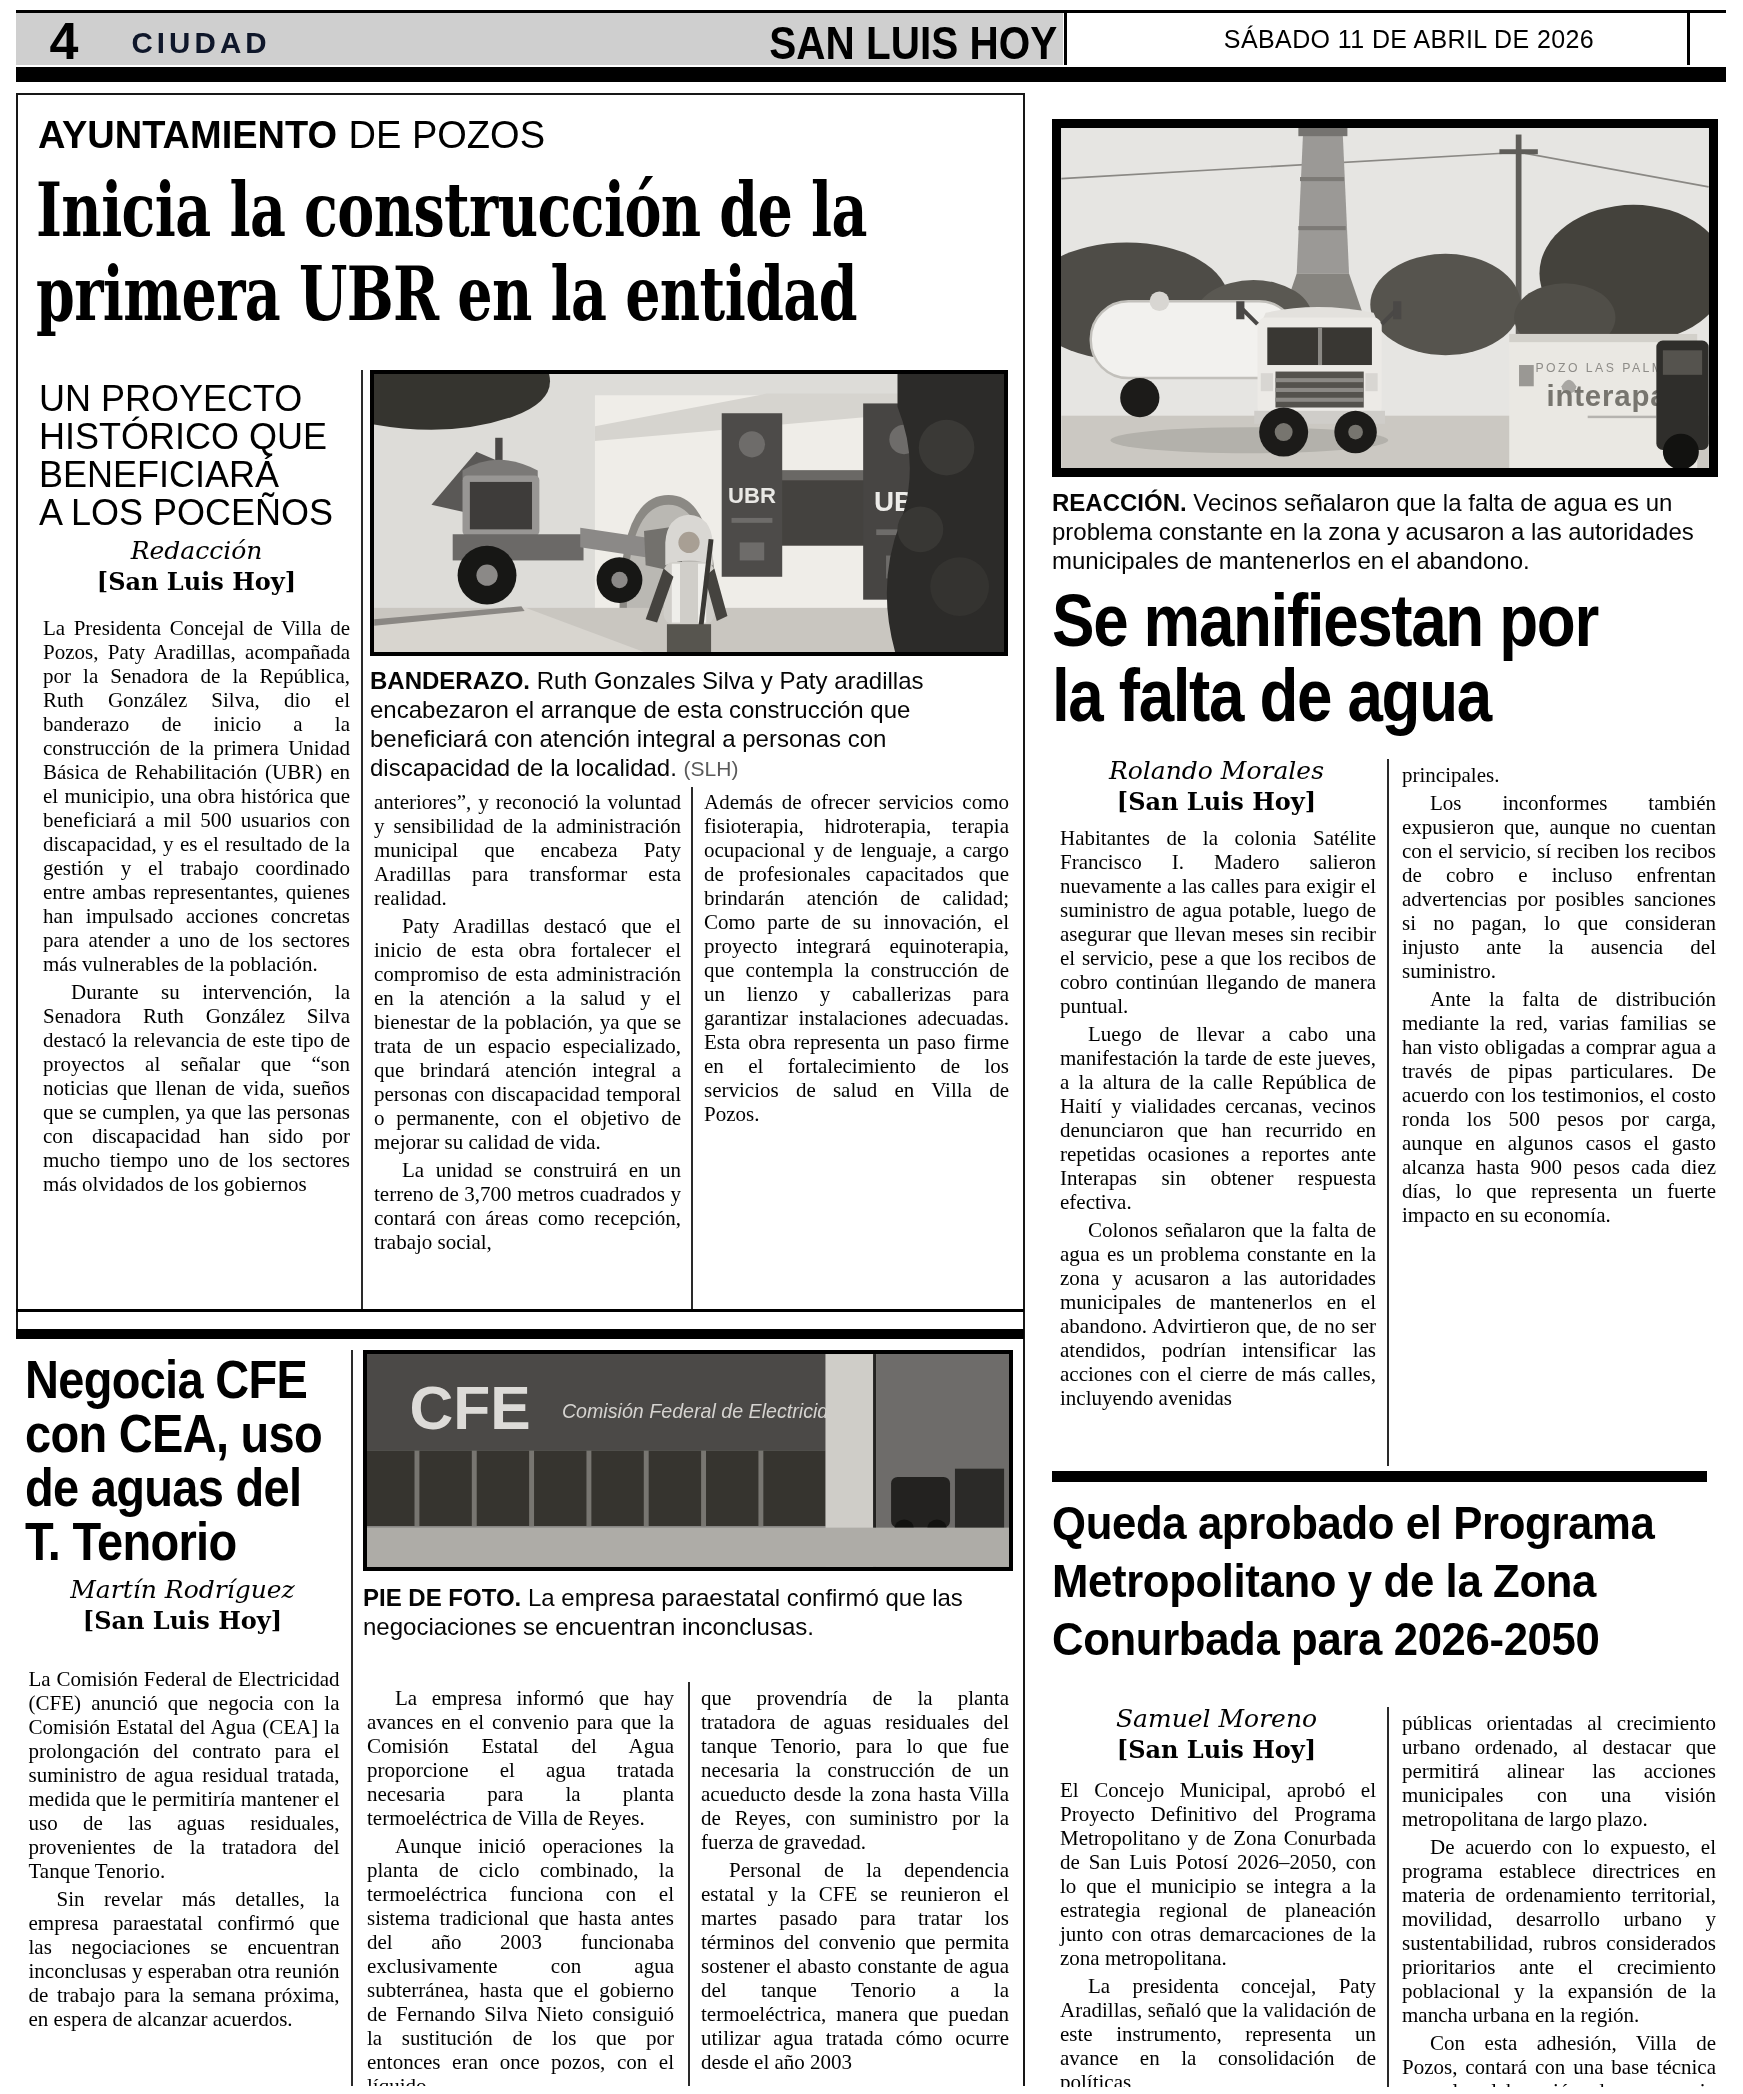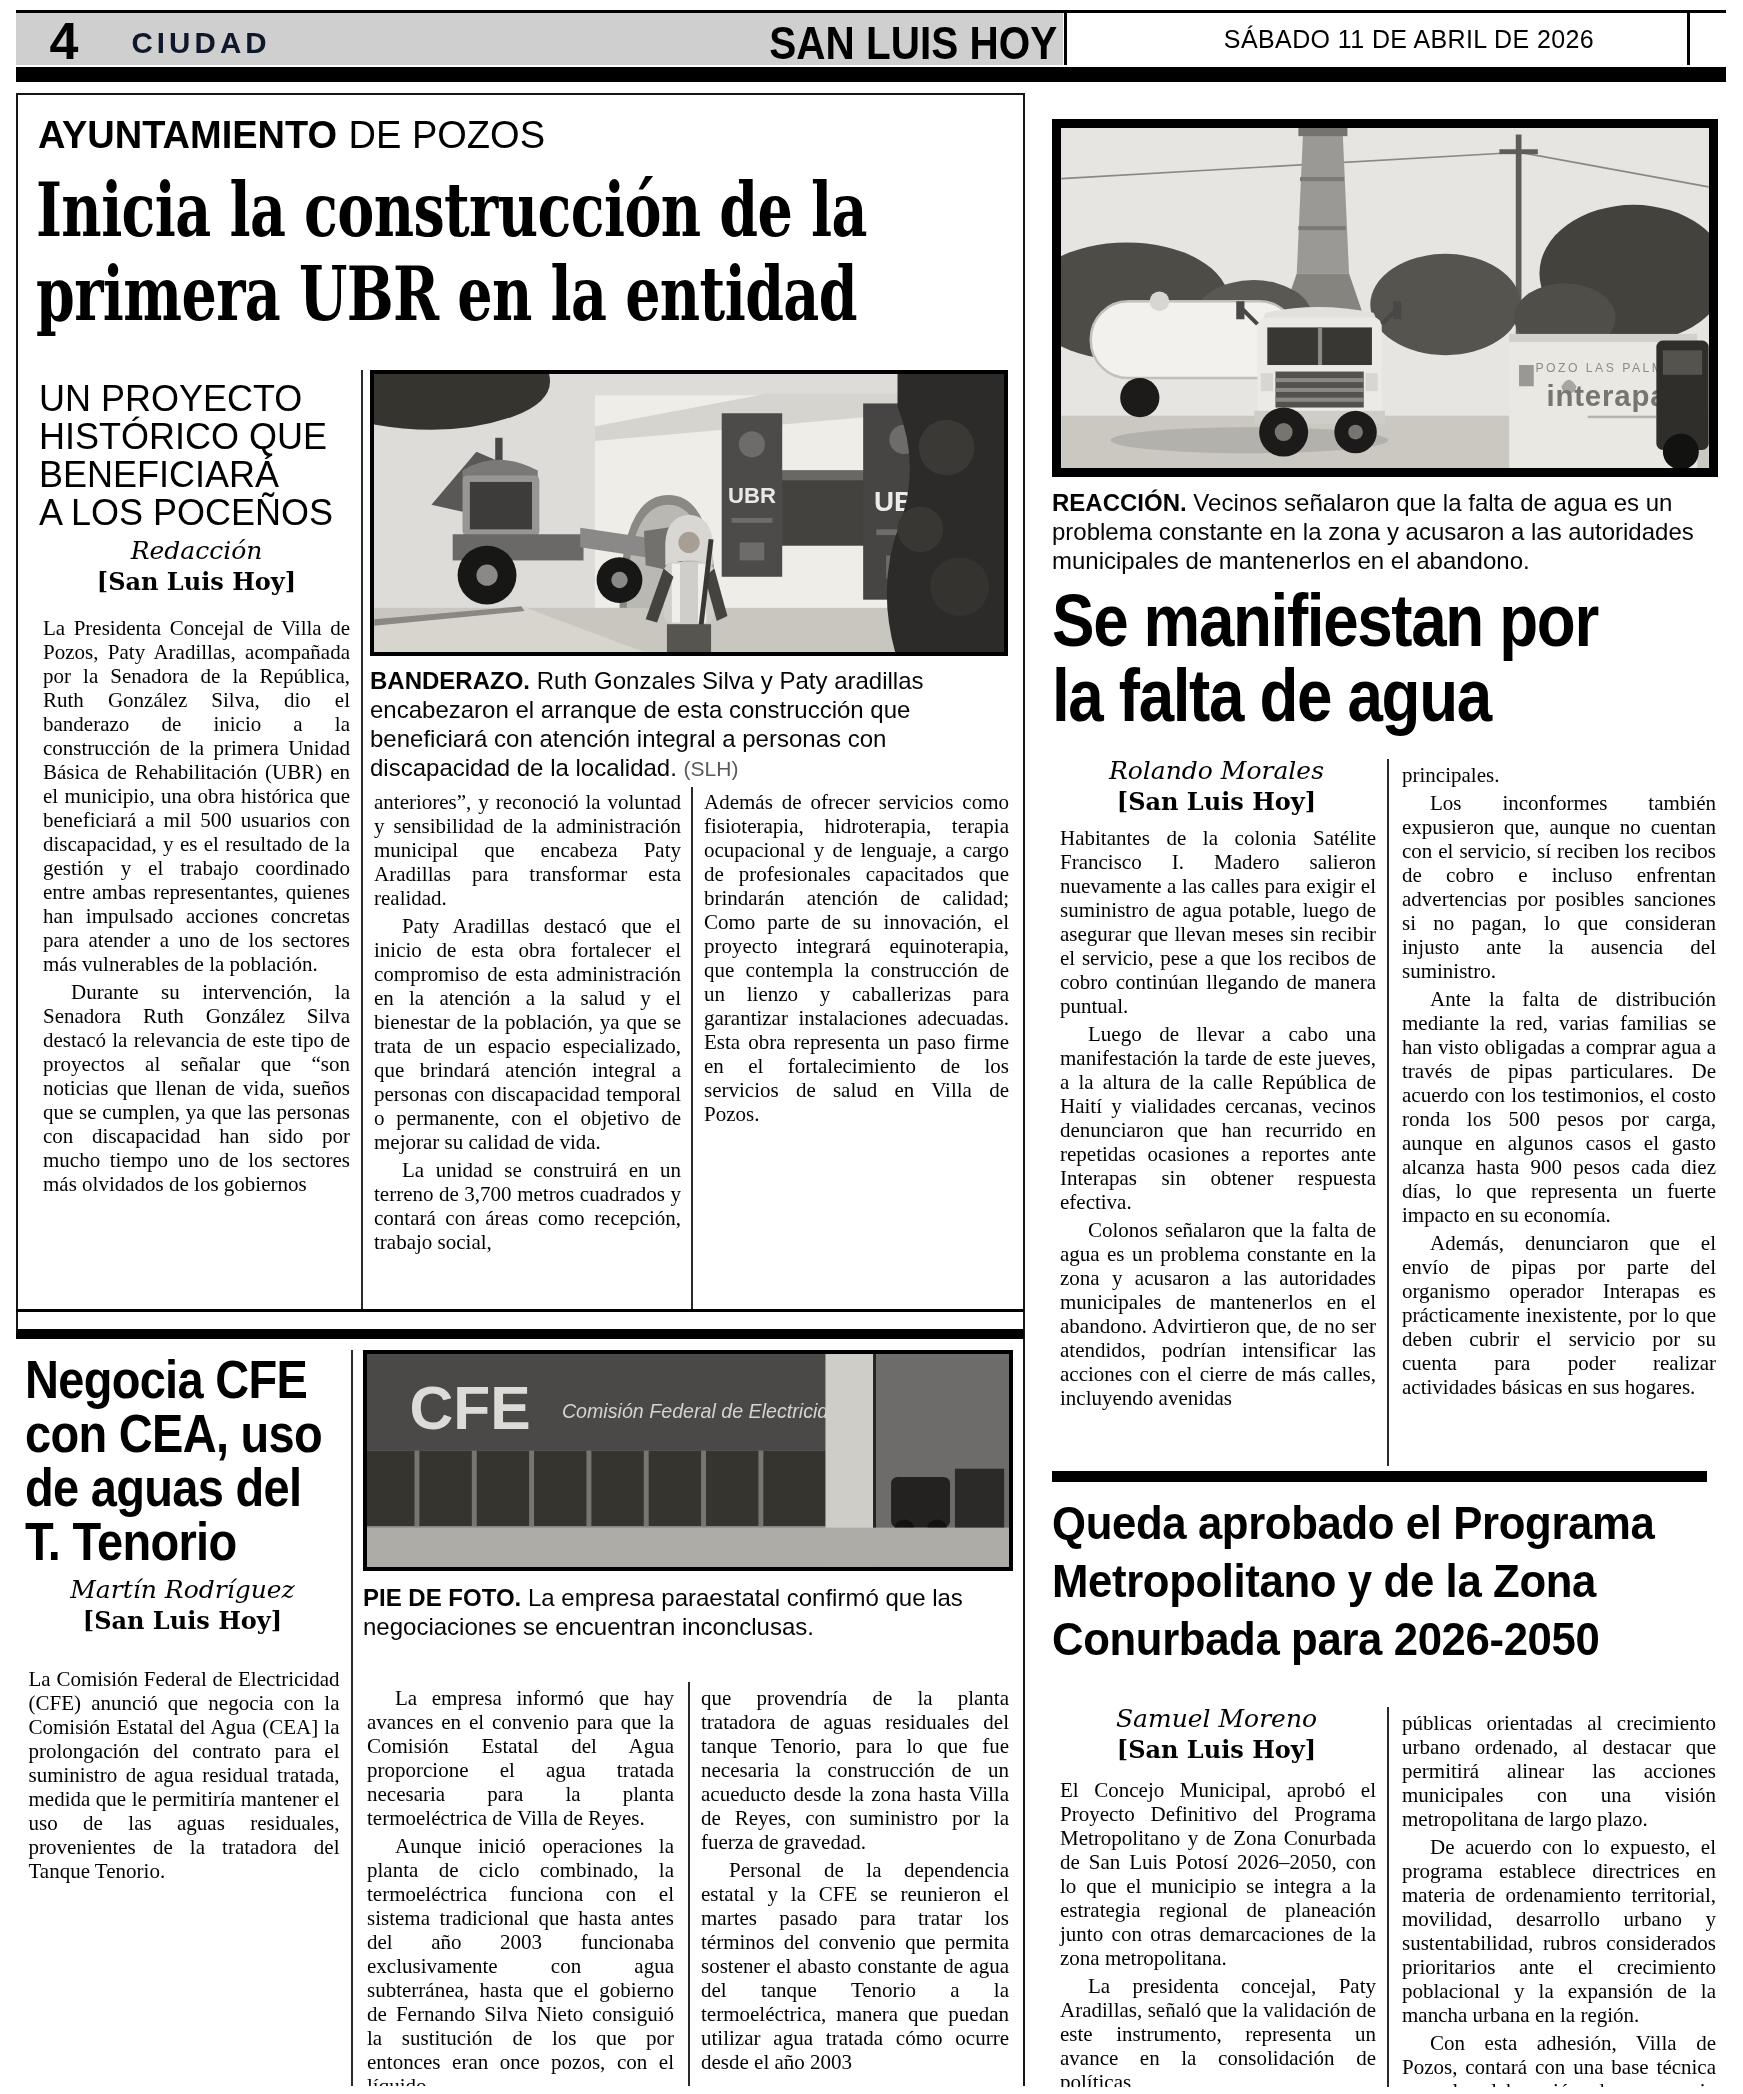--- a/index.html
+++ b/index.html
@@ -228,33 +228,33 @@
   </div>
   <div class="col" style="left:1056px;top:822px;width:324px;height:643px;">
       <p>Habitantes de la colonia Satélite Francisco I. Madero salieron nuevamente a las calles para exigir el suministro de agua potable, luego de asegurar que llevan meses sin recibir el servicio, pese a que los recibos de cobro continúan llegando de manera puntual.</p>
       <p>Luego de llevar a cabo una manifestación la tarde de este jueves, a la altura de la calle República de Haití y vialidades cercanas, vecinos denunciaron que han recurrido en repetidas ocasiones a reportes ante Interapas sin obtener respuesta efectiva.</p>
       <p>Colonos señalaron que la falta de agua es un problema constante en la zona y acusaron a las autoridades municipales de mantenerlos en el abandono. Advirtieron que, de no ser atendidos, podrían intensificar las acciones con el cierre de más calles, incluyendo avenidas</p>
     </div>
   <div class="col" style="left:1398px;top:759px;width:322px;height:705px;">
       <p>principales.</p>
       <p>Los inconformes también expusieron que, aunque no cuentan con el servicio, sí reciben los recibos de cobro e incluso enfrentan advertencias por posibles sanciones si no pagan, lo que consideran injusto ante la ausencia del suministro.</p>
       <p>Ante la falta de distribución mediante la red, varias familias se han visto obligadas a comprar agua a través de pipas particulares. De acuerdo con los testimonios, el costo ronda los 500 pesos por carga, aunque en algunos casos el gasto alcanza hasta 900 pesos cada diez días, lo que representa un fuerte impacto en su economía.</p>
-      <p>Además, denunciaron que el envío de pipas por parte del organismo operador Interapas es prácticamente inexistente, por lo que deben cubrir el servicio por su cuenta para poder realizar actividades básicas en sus hogares.</p>
     </div>
 
   <div class="h-sans" style="left:24.5px;top:1352px;font-size:54px;line-height:54px;letter-spacing:-0.8px;transform:scaleX(.87);width:426px;">Negocia CFE
 con CEA, uso
 de aguas del
 T. Tenorio</div>
   <div class="byline" style="left:23px;top:1573px;width:319px;">
     <span class="name">Martín Rodríguez</span>
     <span class="org">[San Luis Hoy]</span>
   </div>
   <div class="col" style="left:24.5px;top:1663px;width:319px;height:427px;">
       <p>La Comisión Federal de Electricidad (CFE) anunció que negocia con la Comisión Estatal del Agua (CEA] la prolongación del contrato para el suministro de agua residual tratada, medida que le permitiría mantener el uso de las aguas residuales, provenientes de la tratadora del Tanque Tenorio.</p>
+      <p>Sin revelar más detalles, la empresa paraestatal confirmó que las negociaciones se encuentran inconclusas y esperaban otra reunión de trabajo para la semana próxima, en espera de alcanzar acuerdos.</p>
     </div>
 
   <div class="photo frame-thin" style="left:363px;top:1350px;width:642px;height:213px;">
     <svg viewBox="0 0 784 260" width="642" height="213">
       <rect width="784" height="260" fill="#8a8886"></rect>
       <rect x="0" y="0" width="560" height="118" fill="#4b4947"></rect>
       <text x="52" y="92" font-size="74" font-weight="700" fill="#dddbd8">CFE</text>
       <text x="238" y="78" font-size="24" font-style="italic" fill="#d5d3d0">Comisión Federal de Electricidad</text>
       <rect x="0" y="118" width="560" height="92" fill="#36342f"></rect>
       <rect x="58" y="118" width="6" height="92" fill="#787671"></rect>

